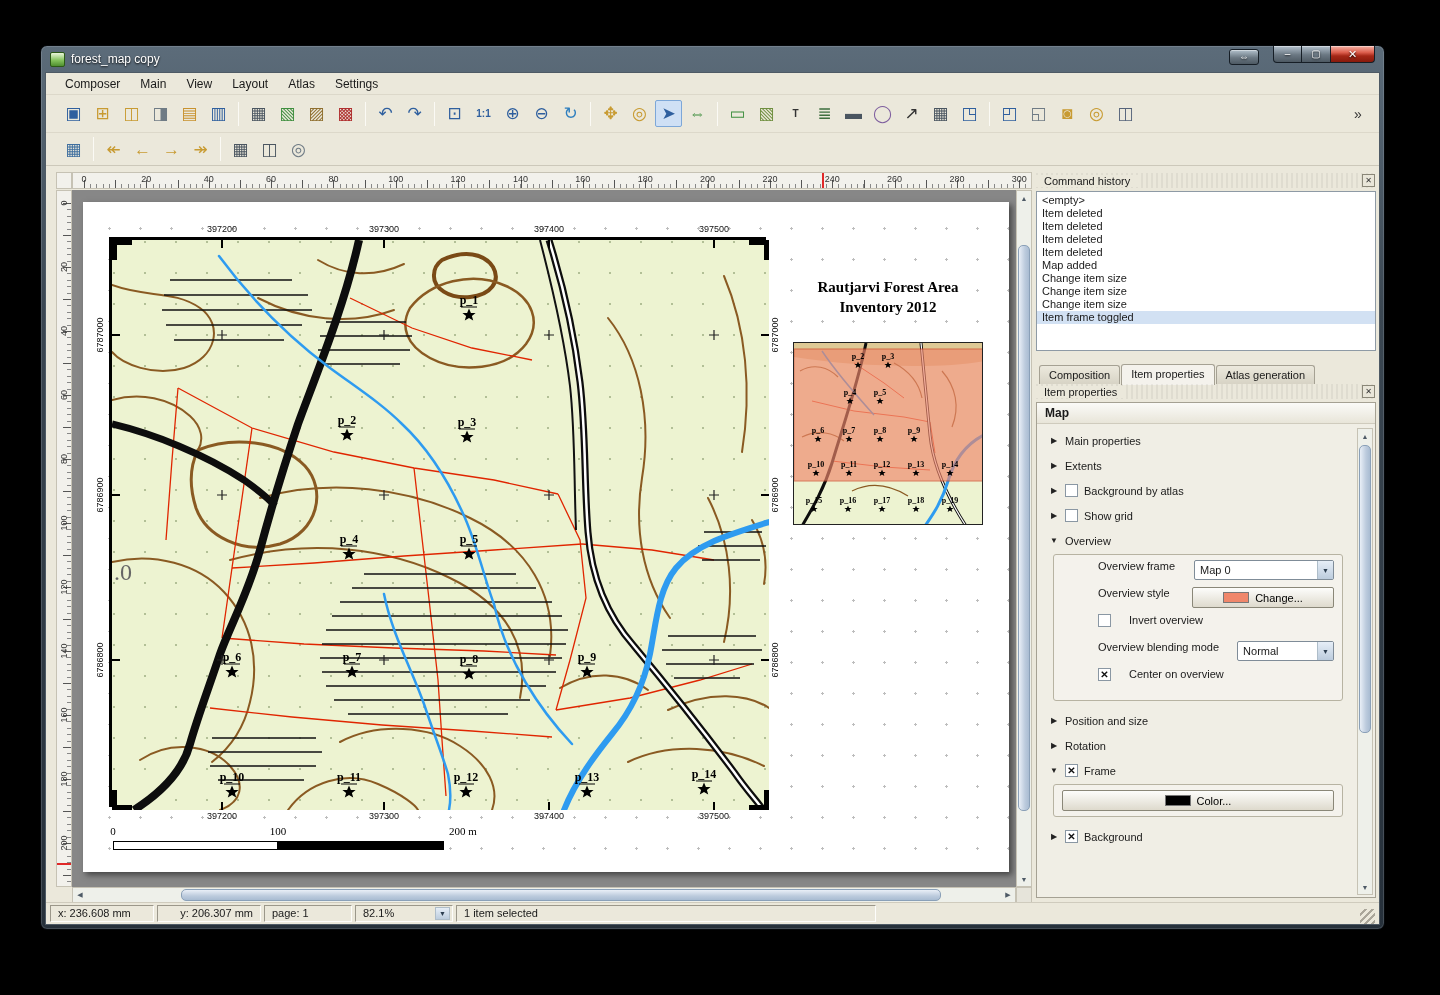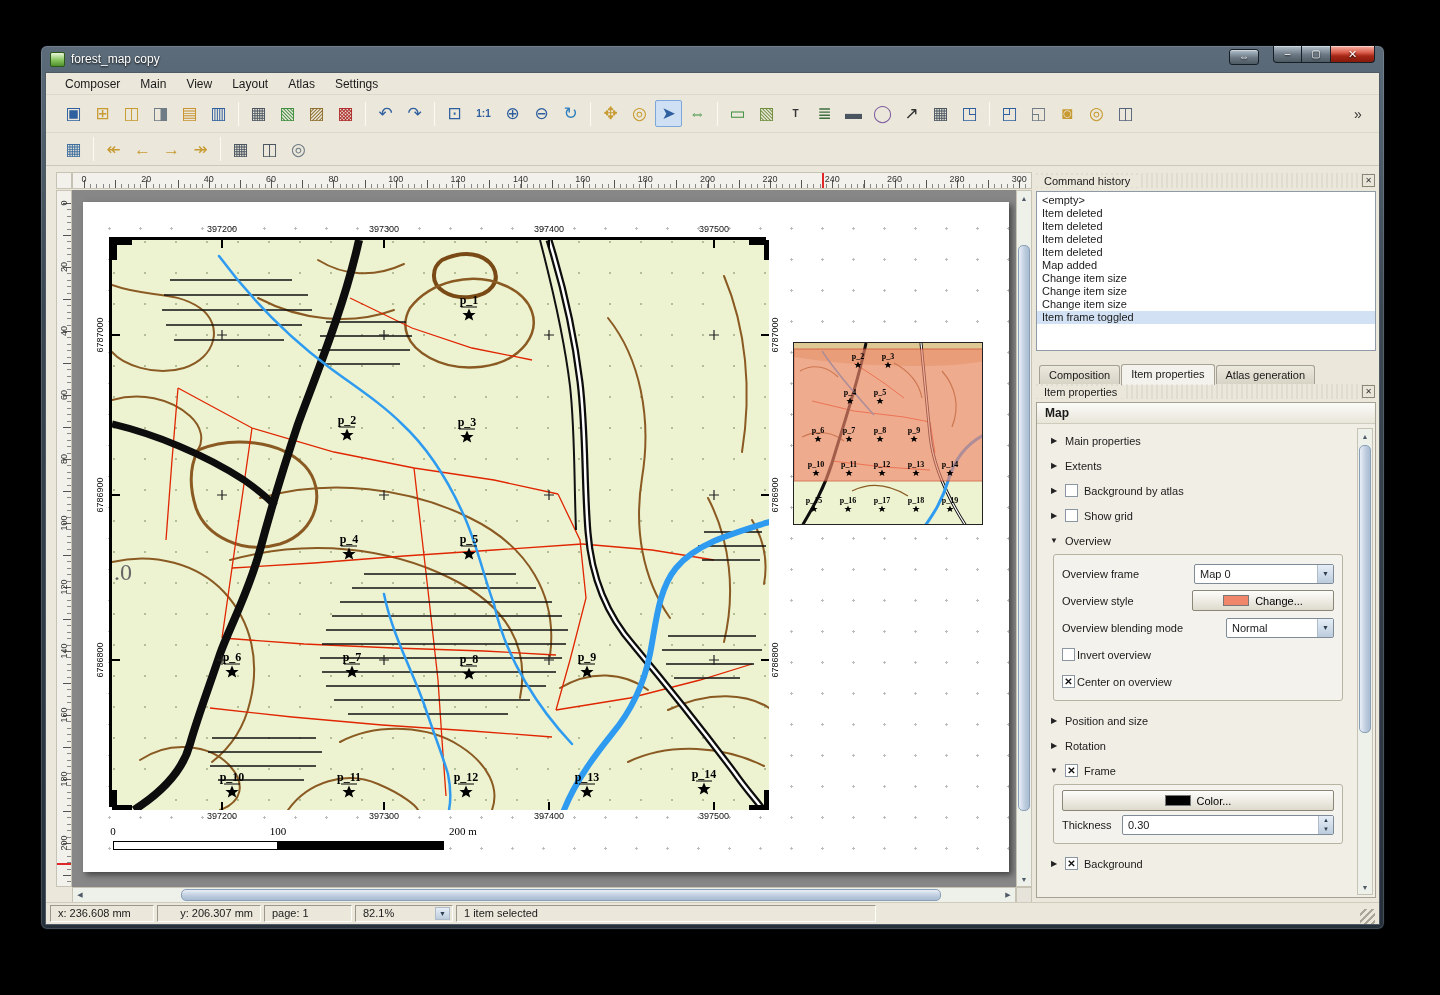--- a/index.html
+++ b/index.html
@@ -130,21 +130,21 @@
     display:flex; flex-direction:column; position:relative; overflow:hidden; }
   .props-header { height:21px; font-weight:bold; font-size:12px; padding:3px 8px;
     background:linear-gradient(#fbfbf8,#e8e5d9); border-bottom:1px solid #cfcbbd; flex:0 0 auto; }
   .props-body { flex:1; padding:4px 22px 4px 2px; overflow:hidden; }
   .prow { height:25px; display:flex; align-items:center; gap:6px; padding-left:10px; }
   .tri { width:10px; font-size:8px; color:#222; text-align:center; }
   .cb { width:13px; height:13px; background:#fff; border:1px solid #8a97a3;
     font-size:10px; line-height:11px; text-align:center; font-weight:bold; color:#111; }
   .groupbox { margin:1px 10px 7px 14px; border:1px solid #b7b3a2; border-radius:3px;
     padding:5px 8px; background:rgba(255,255,255,.28); }
-  .frow { min-height:27px; display:flex; align-items:center; gap:2px; }
+  .frow { min-height:27px; display:flex; align-items:flex-start; gap:18px;margin-left:36px; }
   .flabel { white-space:nowrap; }
   .ctrl-right { margin-left:auto; }
   .combo { height:20px; background:#fff; border:1px solid #7f8c98; border-radius:2px;
     display:flex; align-items:center; padding-left:5px; }
   .combo-btn { margin-left:auto; width:16px; height:100%; display:flex; align-items:center;
     justify-content:center; font-size:7px; color:#2c3e50; border-left:1px solid #aebdc9;
     background:linear-gradient(#e6eef7,#bcccdd); }
   .pbtn { height:21px; border:1px solid #8a8778; border-radius:2px;
     background:linear-gradient(#fdfdfb,#dedacd); display:flex; align-items:center;
     justify-content:center; gap:6px; font-size:11px; font-family:inherit; }
@@ -555,20 +555,24 @@
                 <span class="mcl bottom" style="left: 602px;">397500</span>
                 <span class="mcl left" style="top: 95px;">6787000</span>
                 <span class="mcl right" style="top: 95px;">6787000</span>
                 <span class="mcl left" style="top: 255px;">6786900</span>
                 <span class="mcl right" style="top: 255px;">6786900</span>
                 <span class="mcl left" style="top: 420px;">6786800</span>
                 <span class="mcl right" style="top: 420px;">6786800</span>
               </div>
           </div>
 
+          <div class="title-item">
+            <div>Rautjarvi Forest Area</div>
+            <div>Inventory 2012</div>
+          </div>
 
           <div class="overview-item">
             <svg width="190" height="183" viewBox="0 0 190 183">
               <rect x="0" y="0" width="190" height="183" fill="#edf3d1"></rect>
               <path d="M0,0 H190 V18 C150,26 60,24 0,14 Z" fill="#dcc48e" opacity="0.9"></path>
               <g fill="none" stroke="#8a5a22" stroke-width="1.2">
                 <path d="M6,28 C20,20 34,24 44,34"></path>
                 <path d="M148,28 C162,44 166,64 158,84"></path>
                 <path d="M58,148 C78,138 98,143 114,153"></path>
                 <path d="M8,94 C24,86 40,90 50,98"></path>
@@ -717,31 +721,31 @@
                 </span>
               </div>
               <div class="frow">
                 <span class="flabel">Overview style</span>
                 <button class="pbtn ctrl-right" style="width:142px">
                   <span class="swatch" style="background:#f0876b"></span>
                   <span>Change...</span>
                 </button>
               </div>
               <div class="frow">
+                <span class="cb"></span>
+                <span class="flabel">Invert overview</span>
+              </div>
+              <div class="frow">
                 <span class="flabel">Overview blending mode</span>
                 <span class="combo ctrl-right" style="width:108px">
                   <span class="combo-val">Normal</span>
                   <span class="combo-btn">▼</span>
                 </span>
               </div>
               <div class="frow">
-                <span class="cb"></span>
-                <span class="flabel">Invert overview</span>
-              </div>
-              <div class="frow">
                 <span class="cb checked">✕</span>
                 <span class="flabel">Center on overview</span>
               </div>
             </div>
             <div class="prow">
               <span class="tri">▶</span>
               <span>Position and size</span>
             </div>
             <div class="prow">
               <span class="tri">▶</span>
@@ -750,30 +754,20 @@
             <div class="prow">
               <span class="tri">▼</span>
               <span class="cb checked">✕</span>
               <span>Frame</span>
             </div>
             <div class="groupbox">
               <button class="pbtn full">
                 <span class="swatch" style="background:#000000"></span>
                 <span>Color...</span>
               </button>
-              <div class="frow">
-                <span class="flabel">Thickness</span>
-                <span class="spin">
-                  <span class="spin-val">0.30</span>
-                  <span class="spin-btns">
-                    <span class="sa">▲</span>
-                    <span class="sa">▼</span>
-                  </span>
-                </span>
-              </div>
             </div>
             <div class="prow">
               <span class="tri">▶</span>
               <span class="cb checked">✕</span>
               <span>Background</span>
             </div>
 
           </div>
           <div class="pscroll">
             <span class="sarrow a1">▲</span>

